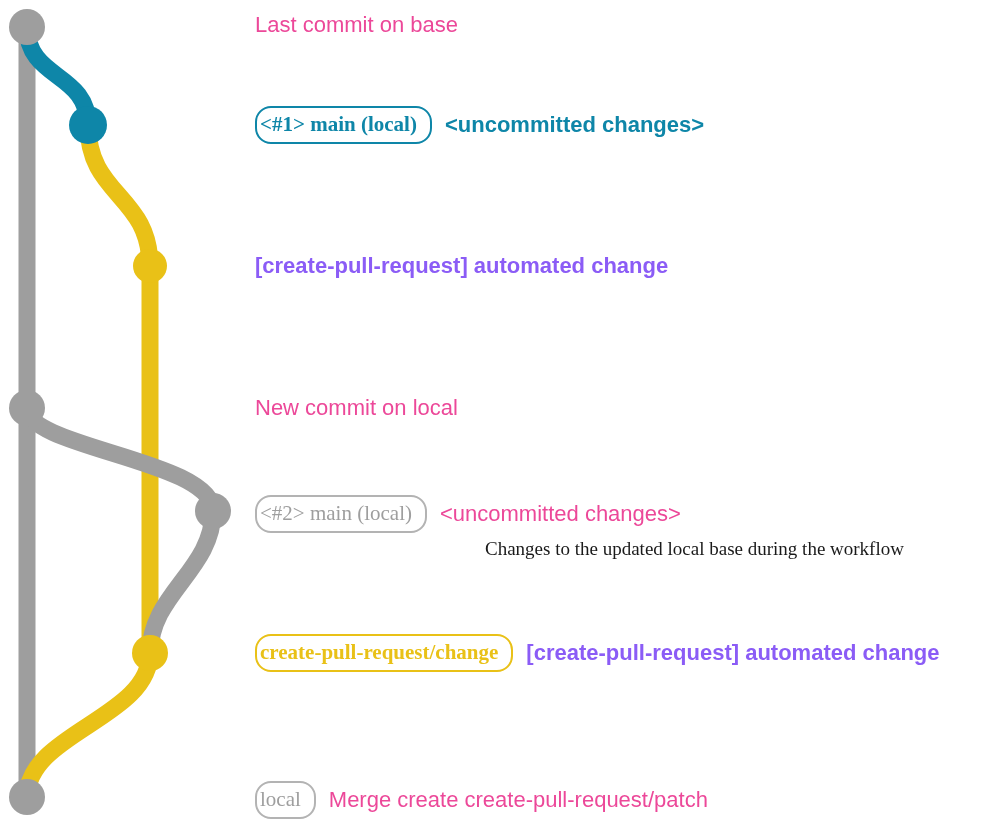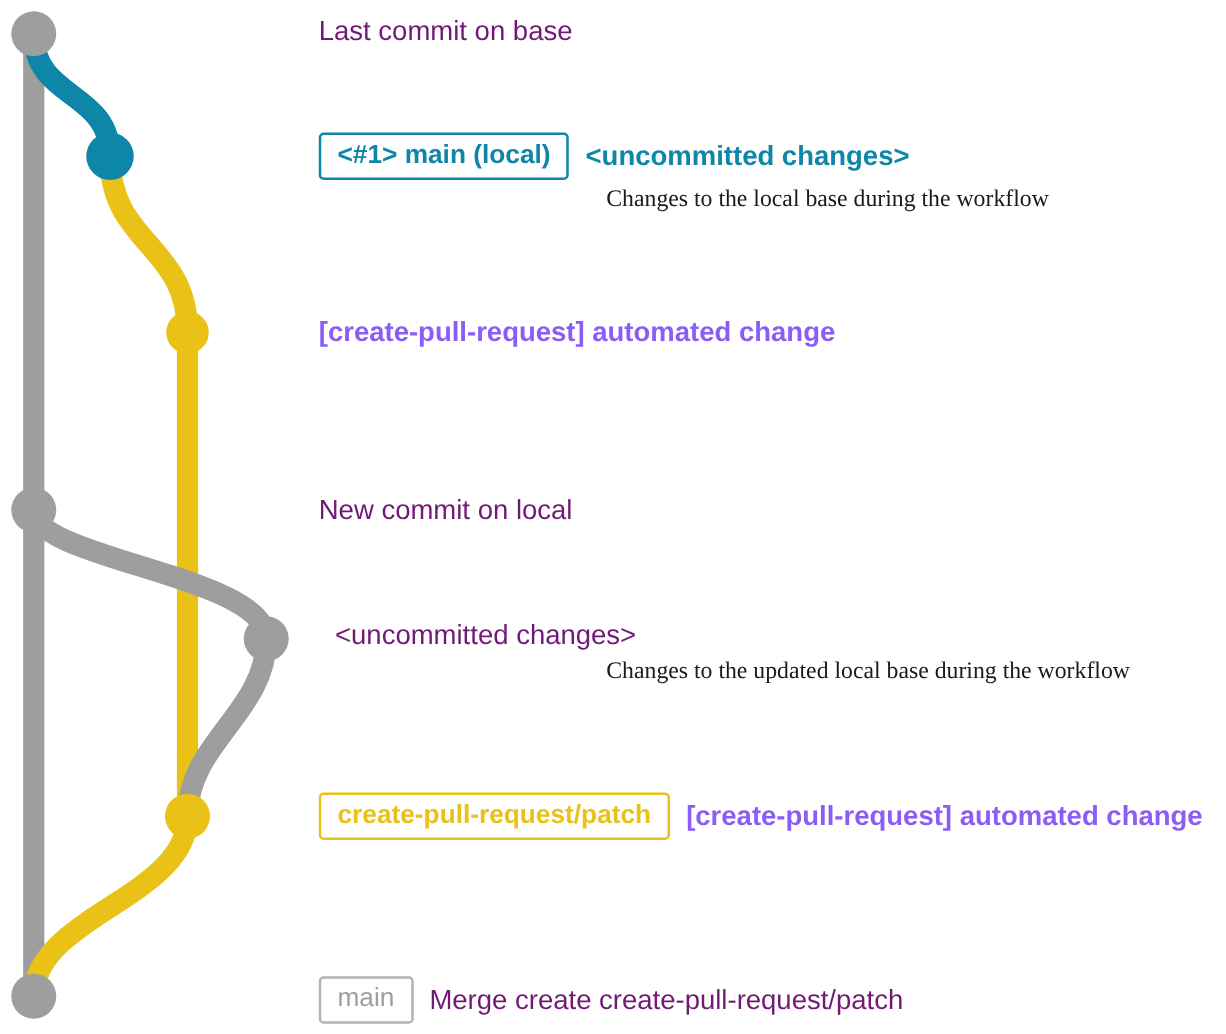--- a/index.html
+++ b/index.html
@@ -33,26 +33,26 @@
 
   .row-line {
     display: flex;
     align-items: center;
     white-space: nowrap;
   }
 
   .badge {
     display: inline-block;
     border: 2px solid #9e9e9e;
-    border-radius: 4px;
-    padding: 4px 13px 6px 13px;
+    border-radius: 16px;
+    padding: 4px 13px 6px 3px;
     font-size: 21px;
     line-height: 24px;
     color: #9e9e9e;
-    font-family: Liberation Sans, sans-serif;
+    font-family: Liberation Serif, serif;
     background: #ffffff;
   }
   .badge.teal {
     border-color: #0e86a8;
     color: #0e86a8;
     font-weight: bold;
   }
   .badge.yellow {
     border-color: #e9c117;
     color: #e9c117;
@@ -65,21 +65,21 @@
   }
 
   .subject {
     font-size: 22px;
     line-height: 26px;
     font-family: "Liberation Sans", sans-serif;
     white-space: nowrap;
   }
   .subject.teal   { color: #0e86a8; font-weight: bold; }
   .subject.yellow { color: #8b5cf6; font-weight: bold; }
-  .subject.gray   { color: #701a75; font-weight: normal; }
+  .subject.gray   { color: #ec4899; font-weight: normal; }
 
   .subject-gap { width: 13px; height: 1px; }
 
   .note {
     font-family: "Liberation Serif", serif;
     font-size: 19px;
     line-height: 22px;
     color: #1a1a1a;
     white-space: nowrap;
     margin-top: 5px;
@@ -116,50 +116,50 @@
     <span class="subject gray">Last commit on base</span>
   </div>
 </div>
 
 <div class="row" style="left:255px; top:106px;">
   <div class="row-line">
     <span class="badge teal">&lt;#1&gt; main (local)</span>
     <span class="subject-gap"></span>
     <span class="subject teal">&lt;uncommitted changes&gt;</span>
   </div>
-  <div class="note" style="margin-left:230px;">Changes to the local base during the workflow</div>
 </div>
 
 <div class="row" style="left:255px; top:253px;">
   <div class="row-line">
     <span class="subject yellow">[create-pull-request] automated change</span>
   </div>
 </div>
 
 <div class="row" style="left:255px; top:395px;">
   <div class="row-line">
     <span class="subject gray">New commit on local</span>
   </div>
 </div>
 
 <div class="row" style="left:255px; top:495px;">
   <div class="row-line">
+    <span class="badge gray">&lt;#2&gt; main (local)</span>
     <span class="subject-gap"></span>
     <span class="subject gray">&lt;uncommitted changes&gt;</span>
   </div>
   <div class="note" style="margin-left:230px;">Changes to the updated local base during the workflow</div>
 </div>
 
 <div class="row" style="left:255px; top:634px;">
   <div class="row-line">
-    <span class="badge yellow">create-pull-request/patch</span>
+    <span class="badge yellow">create-pull-request/change</span>
     <span class="subject-gap"></span>
     <span class="subject yellow">[create-pull-request] automated change</span>
   </div>
 </div>
 
 <div class="row" style="left:255px; top:781px;">
   <div class="row-line">
-    <span class="badge gray">main</span>
+    <span class="badge gray">local</span>
     <span class="subject-gap"></span>
     <span class="subject gray">Merge create create-pull-request/patch</span>
   </div>
 </div>
 
 </body></html>

